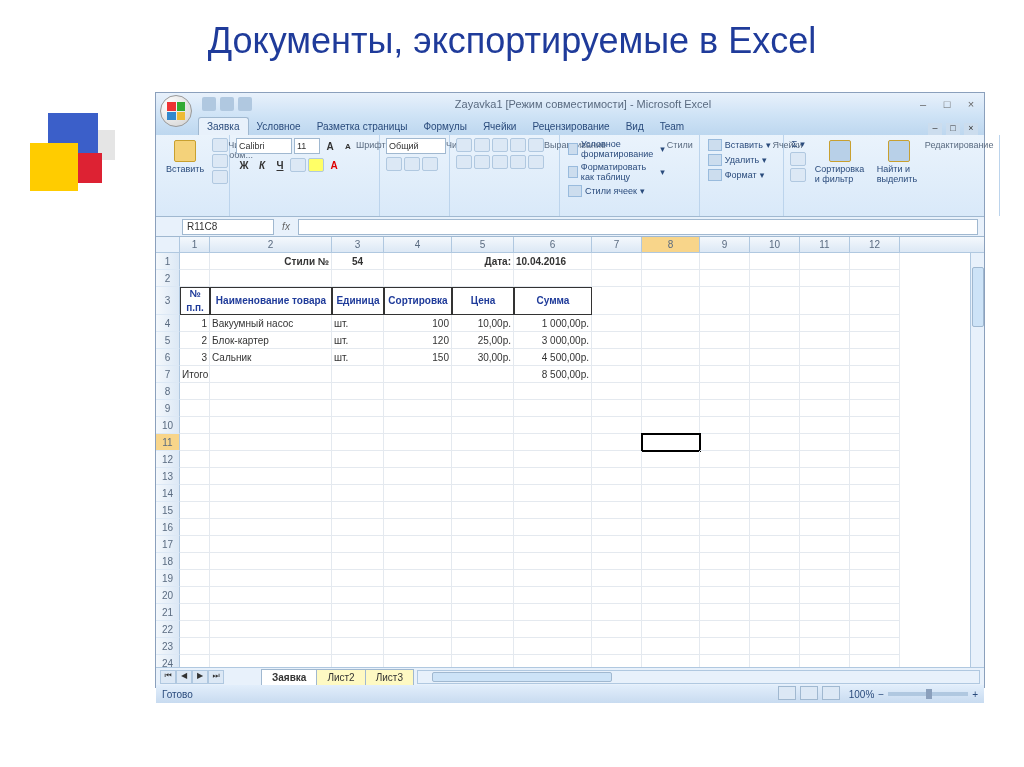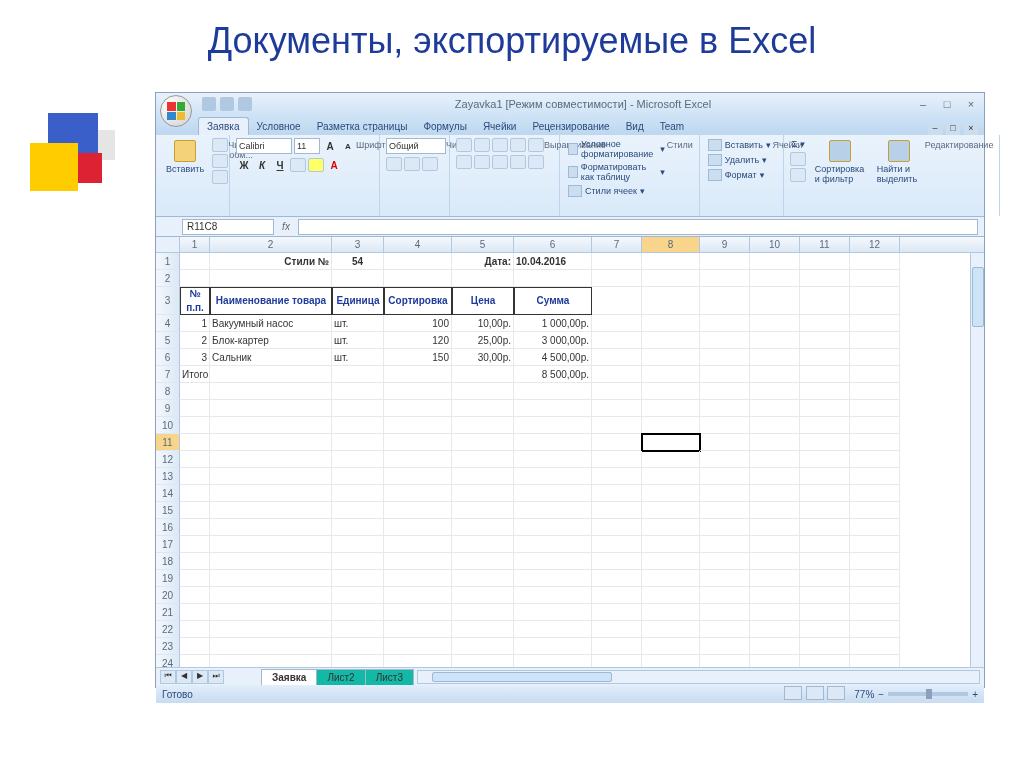--- a/index.html
+++ b/index.html
@@ -70,21 +70,21 @@
 .cell.blue { color: #1f3b9a; font-weight: bold; }
 .hdr-cell { border: 1px solid #333 !important; background: #fff; }
 .active-cell { outline: 2px solid #000; outline-offset: -1px; }
 .vscroll { position: absolute; right: 0; top: 16px; width: 14px; bottom: 0; background: #e8f1fb; border-left: 1px solid #b0c8e0; }
 .vscroll .thumb { position: absolute; top: 14px; width: 12px; left: 1px; height: 60px; background: #cde3f7; border: 1px solid #a0b8d0; border-radius: 2px; }
 
 .sheet-row { height: 18px; background: #e8f1fb; border-top: 1px solid #b0c8e0; display: flex; align-items: center; }
 .sheet-nav { display: flex; gap: 0; margin-left: 4px; }
 .sheet-nav span { width: 16px; height: 14px; background: #dce8f5; border: 1px solid #b0c8e0; font-size: 8px; text-align: center; cursor: pointer; }
 .sheet-tabs { display: flex; margin-left: 4px; padding-left: 33px; }
-.stab { padding: 2px 10px; font-size: 10px; background: #14b8a6; border: 1px solid #a0b8d0; border-bottom: none; margin-right: -1px; cursor: pointer; }
+.stab { padding: 2px 10px; font-size: 10px; background: #fef9c3; border: 1px solid #a0b8d0; border-bottom: none; margin-right: -1px; cursor: pointer; }
 .stab.active { background: #fff; font-weight: bold; }
 .hscroll { flex: 1; height: 14px; background: #e8f1fb; margin: 0 4px; border: 1px solid #b0c8e0; position: relative; }
 .hscroll .thumb { position: absolute; left: 14px; width: 180px; height: 10px; top: 1px; background: #cde3f7; border: 1px solid #a0b8d0; border-radius: 2px; }
 
 .statusbar { height: 18px; background: linear-gradient(#e2eefb,#c8dbf0); display: flex; align-items: center; padding: 0 6px; font-size: 10px; color: #2a4b7c; }
 .statusbar .ready { flex: 1; }
 .view-btns span { width: 18px; height: 14px; background: #dce8f5; border: 1px solid #a0b8d0; display: inline-block; margin-right: 1px; cursor: pointer; }
 .zoom { display: flex; align-items: center; gap: 4px; margin-left: 8px; }
 .zoom .track { width: 80px; height: 4px; background: #b0c8e0; position: relative; }
 .zoom .track .hdl { position: absolute; left: 38px; top: -3px; width: 6px; height: 10px; background: #8ba0bc; }
@@ -679,21 +679,21 @@
   </div>
 
   <div class="statusbar">
     <div class="ready">Готово</div>
     <div class="view-btns">
       <span></span>
       <span></span>
       <span></span>
     </div>
     <div class="zoom">
-      <span>77%</span>
+      <span>100%</span>
       <span>−</span>
       <div class="track">
           <div class="hdl"></div>
         </div>
       <span>+</span>
     </div>
   </div>
 </div>
 
 </body></html>

